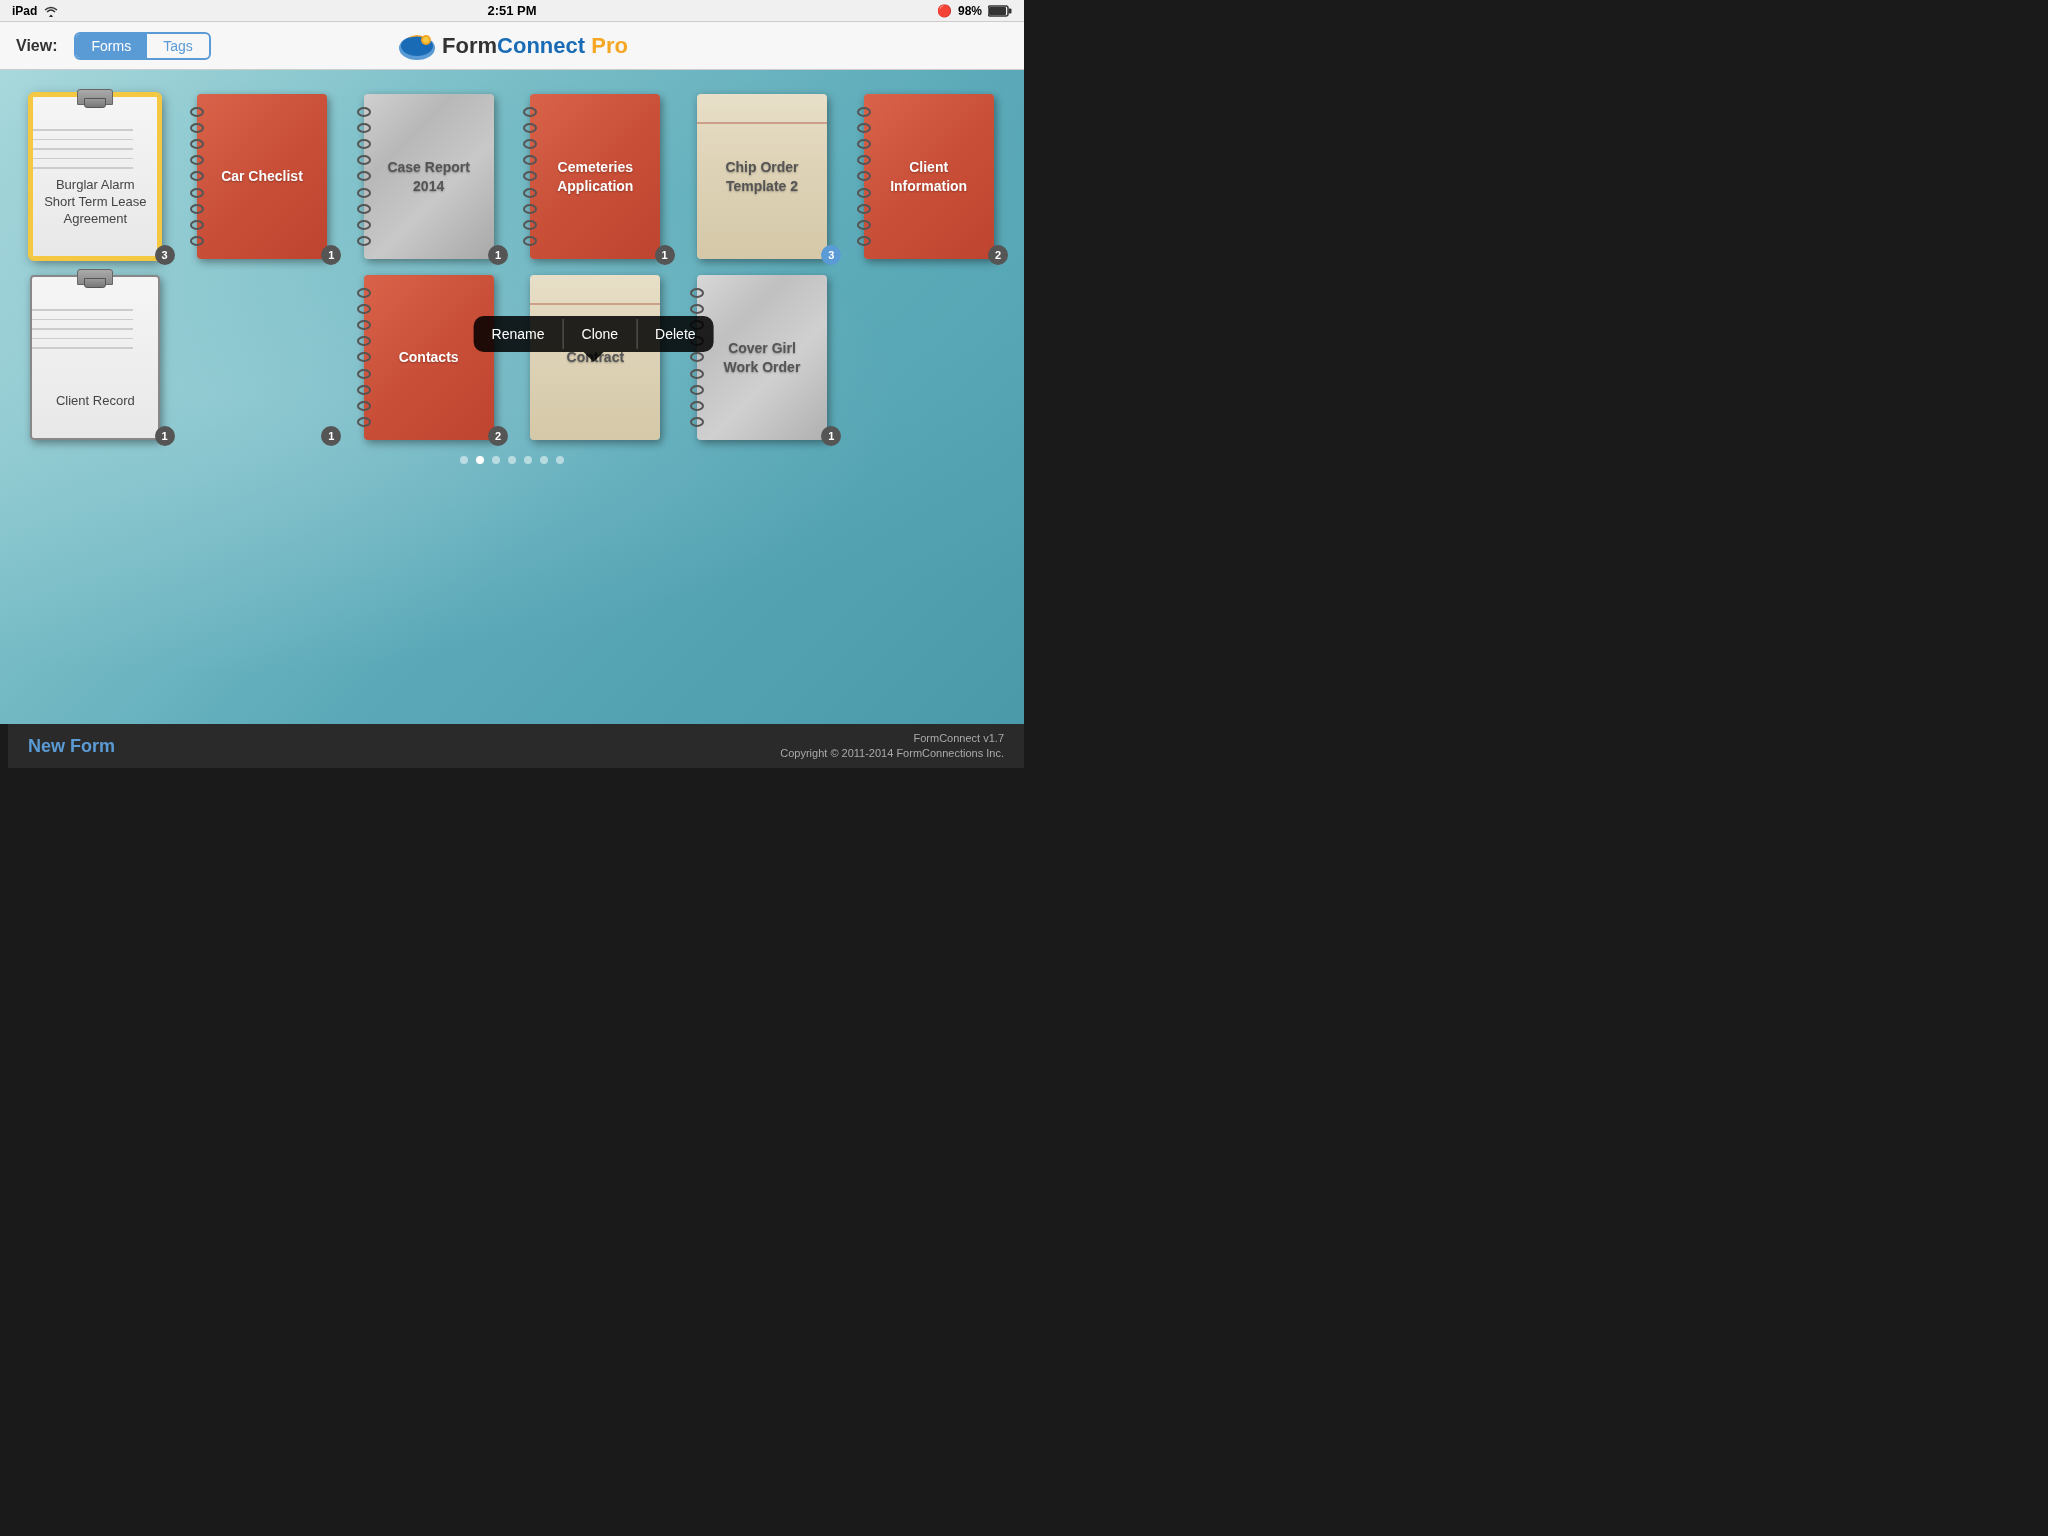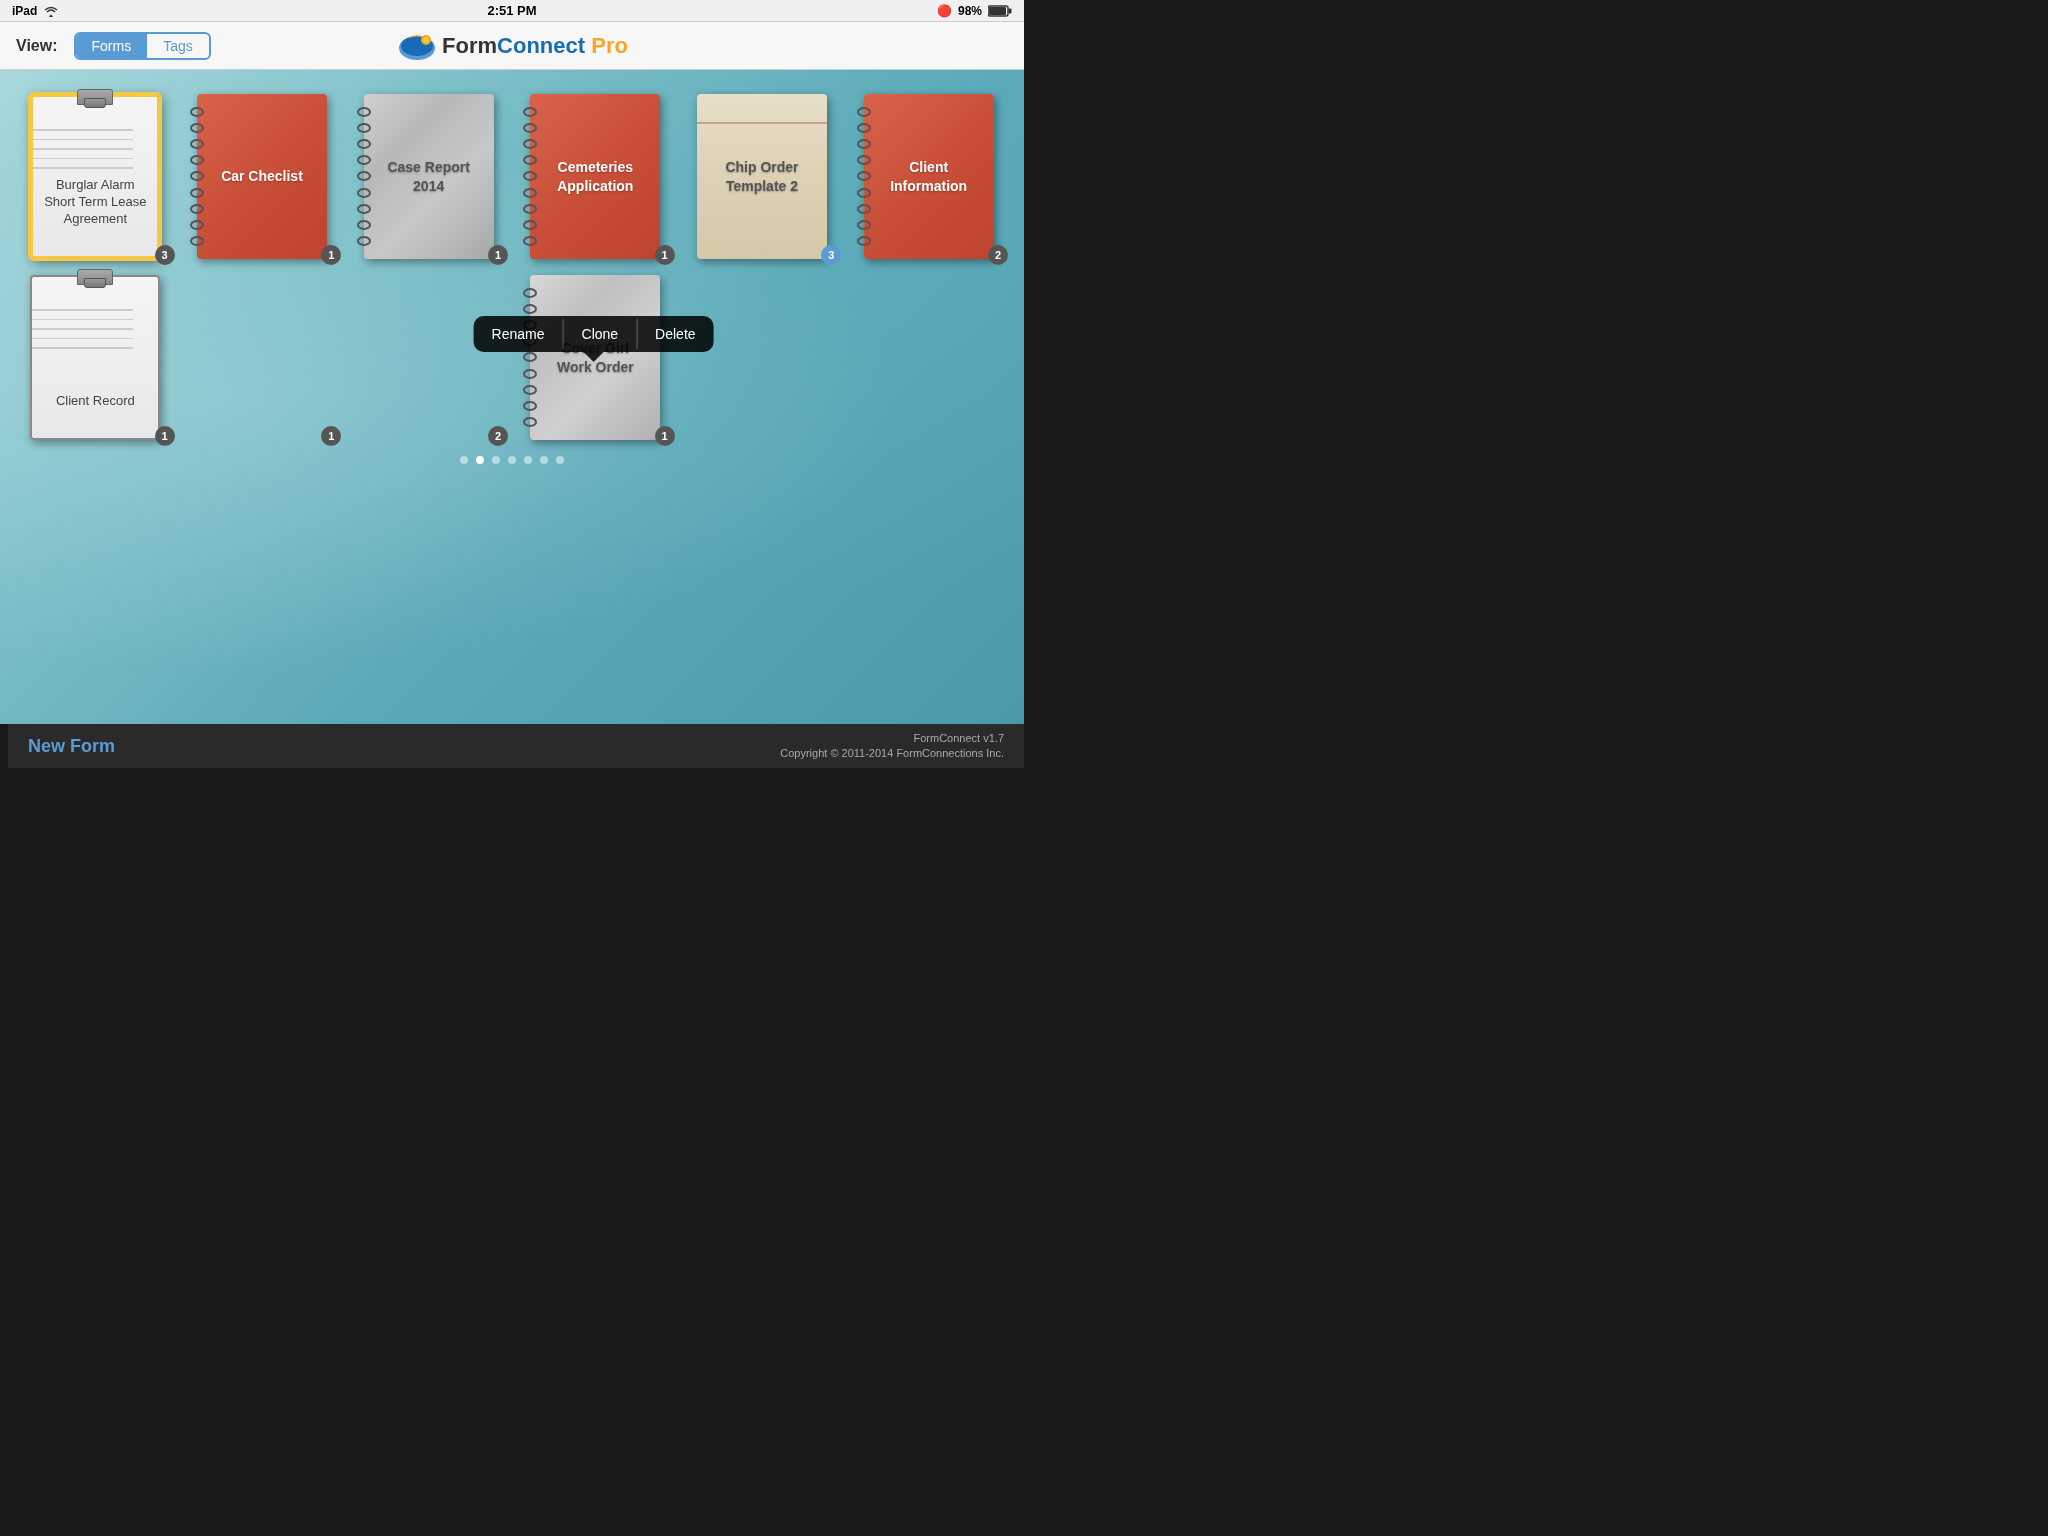--- a/index.html
+++ b/index.html
@@ -528,23 +528,43 @@
       </div>
       <div class="badge badge-dark">1</div>
     </div>
 
 
     <div class="form-card">
       <div class="badge badge-dark">1</div>
     </div>
 
     <div class="form-card">
+      <div class="notebook notebook-red">
+        <div class="spiral">
+          <div class="spiral-ring"></div>
+          <div class="spiral-ring"></div>
+          <div class="spiral-ring"></div>
+          <div class="spiral-ring"></div>
+          <div class="spiral-ring"></div>
+          <div class="spiral-ring"></div>
+          <div class="spiral-ring"></div>
+          <div class="spiral-ring"></div>
+          <div class="spiral-ring"></div>
+        </div>
+        <span class="notebook-label">Contacts</span>
+      </div>
       <div class="badge badge-dark">2</div>
     </div>
 
+    <div class="form-card">
+      <div class="notebook notebook-beige">
+        <div class="notebook-beige-line"></div>
+        <span class="notebook-label notebook-label-dark">Contract</span>
+      </div>
+    </div>
 
     <div class="form-card">
       <div class="notebook notebook-silver notebook-cover-silver">
         <div class="spiral">
           <div class="spiral-ring"></div>
           <div class="spiral-ring"></div>
           <div class="spiral-ring"></div>
           <div class="spiral-ring"></div>
           <div class="spiral-ring"></div>
           <div class="spiral-ring"></div>

